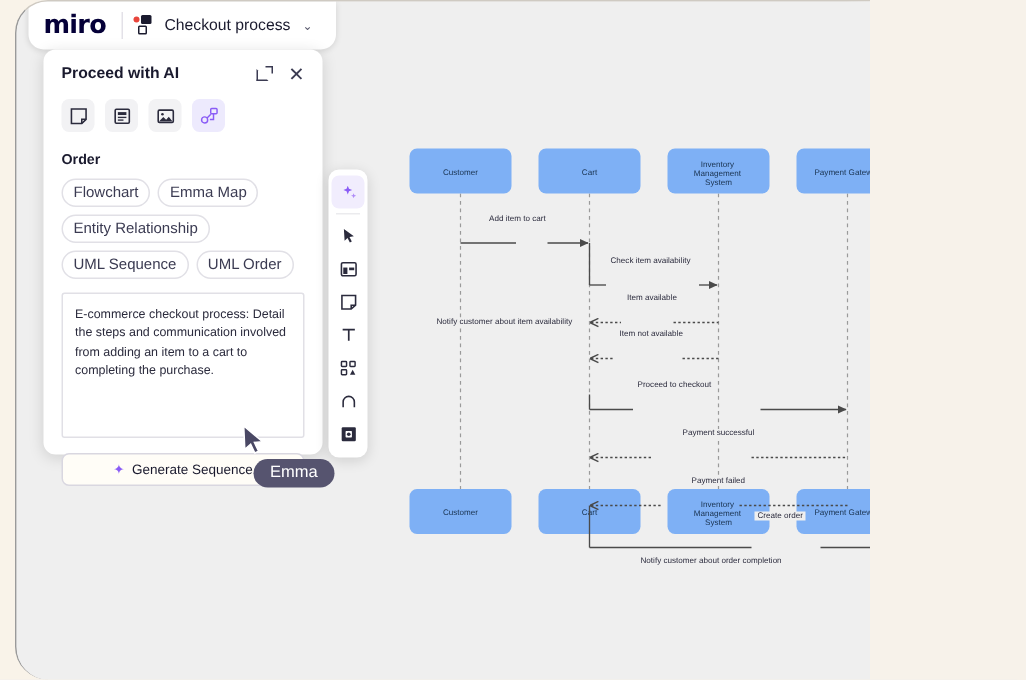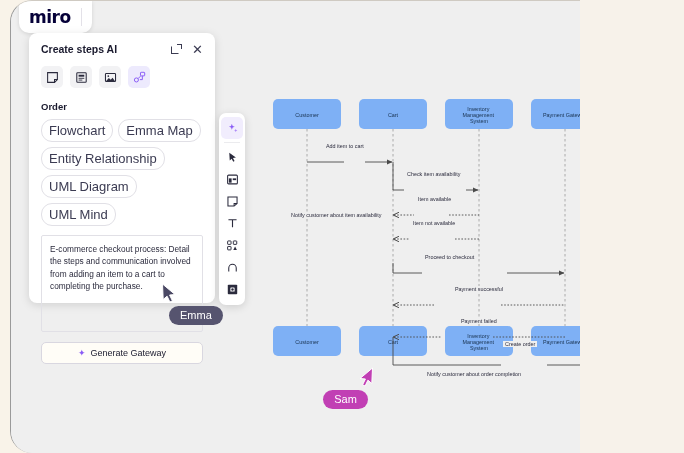--- a/index.html
+++ b/index.html
@@ -91,21 +91,21 @@
     background: #f2f2f4; display:flex; align-items:center; justify-content:center;
   }
   .ti.active { background: #edeafd; }
   .ti svg { display:block; }
 
   .sec-label { font-size: 9.5px; font-weight:700; color:#1a1a2e; margin-top: 13px; }
 
   .chips { display:flex; flex-wrap:wrap; gap:5px; margin-top: 7px; }
   .chip {
     border:1px solid #e1e0e6; border-radius: 11px;
-    padding: 3px 7px; font-size: 13px; color:#3b3b52; background:#fff;
+    padding: 3px 7px; font-size: 10px; color:#3b3b52; background:#fff;
     white-space: nowrap;
   }
 
   .prompt-box {
     margin-top: 9px;
     height: 97px;
     border:1px solid #e1e0e6; border-radius: 2px;
     padding: 7px 8px;
     font-size: 8.3px; line-height: 1.5; color:#2b2b3d;
     overflow:hidden;
@@ -165,25 +165,34 @@
 <div id="root">
 
   <div class="cream-strip"></div>
 
   <div class="app-window">
     <div class="canvas"></div>
 
     <div class="topbar">
       <div class="miro-logo">miro</div>
       <div class="tb-divider"></div>
+      <div class="board-chip">
+        <span class="board-icon">
+          <i class="sq1"></i>
+            <i class="sq2"></i>
+            <i class="dot"></i>
+        </span>
+        <span class="board-name">Checkout process</span>
+        <span class="chev">⌄</span>
+      </div>
     </div>
 
     <div class="ai-panel">
       <div class="ai-head">
-        <div class="ai-title">Create steps AI</div>
+        <div class="ai-title">Proceed with AI</div>
         <div class="ai-head-icons">
           <span class="ico-expand">
               <i></i>
               <b></b>
             </span>
           <span class="ico-close">✕</span>
         </div>
       </div>
 
       <div class="type-icons">
@@ -217,29 +226,29 @@
           </svg>
         </div>
       </div>
 
       <div class="sec-label">Order</div>
 
       <div class="chips">
         <span class="chip">Flowchart</span>
         <span class="chip">Emma Map</span>
         <span class="chip">Entity Relationship</span>
-        <span class="chip">UML Diagram</span>
-        <span class="chip">UML Mind</span>
+        <span class="chip">UML Sequence</span>
+        <span class="chip">UML Order</span>
       </div>
 
       <div class="prompt-box">E-commerce checkout process: Detail the steps and communication involved from adding an item to a cart to completing the purchase.</div>
 
       <div class="gen-btn">
         <span class="spark">✦</span>
-        <span>Generate Gateway</span>
+        <span>Generate Sequence</span>
       </div>
     </div>
 
     <div class="toolbar">
       <div class="tool active">
         <svg width="13" height="13" viewBox="0 0 16 16">
           <path d="M7.2 2.2l1 2.6 2.6 1-2.6 1-1 2.6-1-2.6-2.6-1 2.6-1z" fill="#8a5cf6"></path>
           <path d="M12 8.4l.6 1.5 1.5.6-1.5.6-.6 1.5-.6-1.5-1.5-.6 1.5-.6z" fill="#b08cf8"></path>
         </svg>
       </div>
@@ -405,23 +414,15 @@
 
     <div class="cursor" id="cursor-emma">
       <div class="arrow">
         <svg width="17" height="22" viewBox="0 0 17 22">
           <path d="M1.5 1L14 11.5l-5.4.5 2.8 5.8-2.5 1.2-2.8-5.8-3.9 3.3z" fill="#4a4864" stroke="#fff" stroke-width="1"></path>
         </svg>
       </div>
       <div class="name">Emma</div>
     </div>
 
-    <div class="cursor" id="cursor-sam">
-      <div class="arrow">
-        <svg width="17" height="22" viewBox="0 0 17 22">
-          <path d="M15.5 1L3 11.5l5.4.5-2.8 5.8 2.5 1.2 2.8-5.8 3.9 3.3z" fill="#c13fb4" stroke="#fff" stroke-width="1"></path>
-        </svg>
-      </div>
-      <div class="name">Sam</div>
-    </div>
 
   </div>
 </div>
 
 </body></html>

